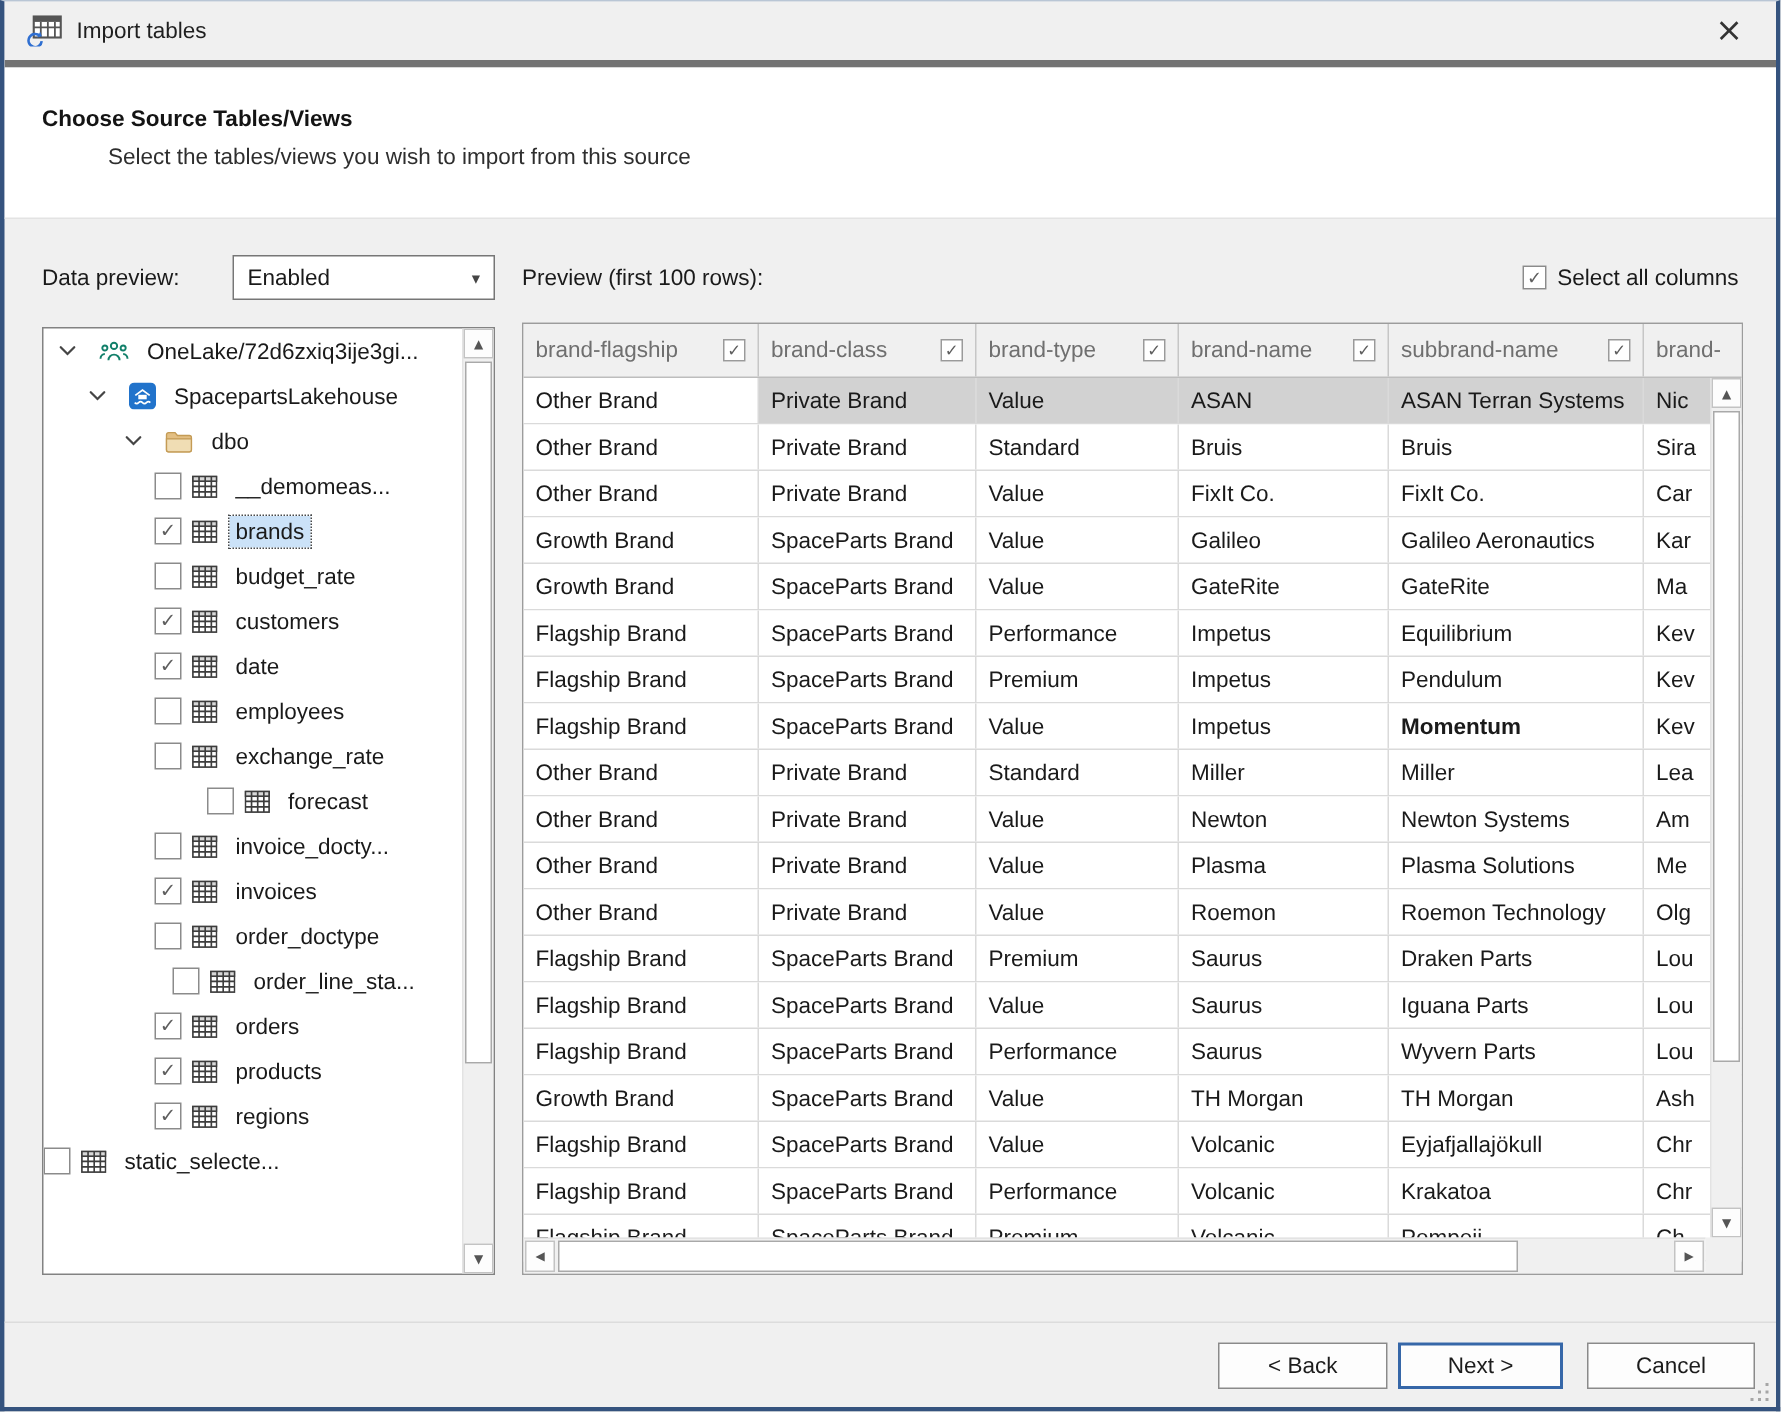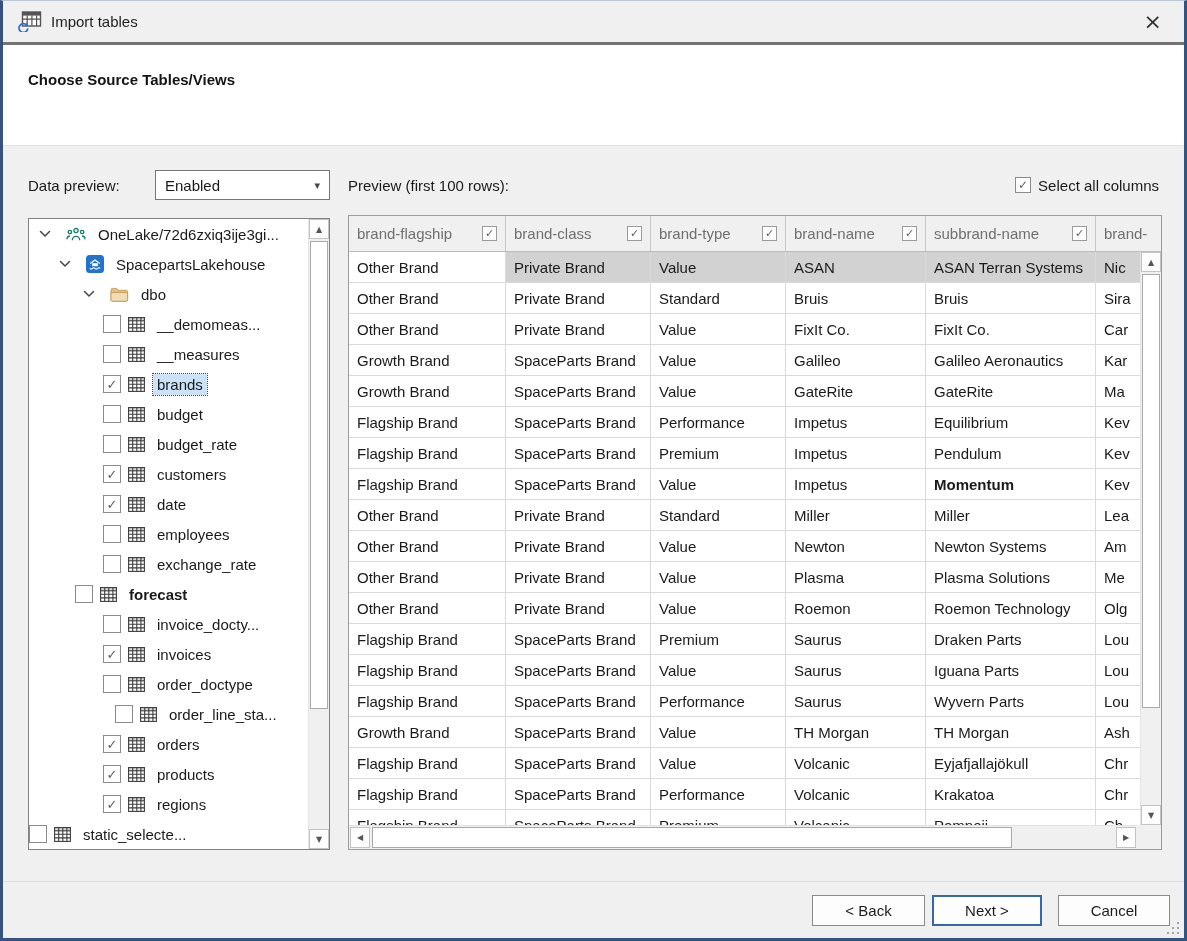--- a/index.html
+++ b/index.html
@@ -7,21 +7,21 @@
   .window{
     width:1187px;height:941px;position:relative;
     border-left:3px solid #35537e;border-right:3px solid #35537e;
     border-bottom:3px solid #35537e;border-top:1px solid #b9c6d5;
     background:#f0f0f0;display:flex;flex-direction:column;
     font-family:"Liberation Sans",sans-serif;font-size:15px;color:#1a1a1a;
     overflow:hidden;
   }
   
   .titlebar{height:44px;flex:0 0 auto;display:flex;align-items:center;
-    padding:0 14px;background:#f0f0f0;border-bottom:3px solid #737373;}
+    padding:0 14px;background:#f0f0f0;border-bottom:5px solid #737373;}
   .app-icon{display:flex;margin-right:9px;}
   .title-text{font-size:15px;color:#1f1f1f;}
   .close-btn{margin-left:auto;font-size:22px;line-height:1;color:#333;
     padding:2px 8px;cursor:default;font-family:"DejaVu Sans","Liberation Sans",sans-serif;}
   
   .intro{height:101px;flex:0 0 auto;background:#fff;border-bottom:1px solid #e3e3e3;}
   .intro-title{margin:26px 0 0 25px;font-weight:bold;color:#141414;}
   .intro-sub{margin:8px 0 0 69px;color:#2e2e2e;}
   
   .body{flex:1;display:flex;padding:24px 22px 31px 25px;gap:18px;overflow:hidden;}
@@ -102,20 +102,21 @@
         <path d="M10.8 17.4a4.4 4.4 0 1 1-1.2-3.4" fill="none" stroke="#2f6fd1" stroke-width="1.7"></path>
         <path d="M9.8 11.2l1.1 3-3.1.8z" fill="#2f6fd1"></path>
       </svg>
     </span>
     <span class="title-text">Import tables</span>
     <span class="close-btn">×</span>
   </div>
 
   <div class="intro">
     <div class="intro-title">Choose Source Tables/Views</div>
+    <div class="intro-sub">Select the tables/views you wish to import from this source</div>
   </div>
 
   <div class="body">
 
     <div class="left-col">
       <div class="panel-head">
         <span class="lbl">Data preview:</span>
         <div class="combo">
           <span>Enabled</span>
           <span class="caret">▾</span>
@@ -176,61 +177,39 @@
               <span class="ticon">
                 <svg width="17" height="15" viewBox="0 0 17 15">
                   <rect x="0.6" y="0.6" width="15.8" height="13.8" fill="#fff" stroke="#3d3d3d" stroke-width="1.1"></rect>
                   <rect x="0.6" y="0.6" width="15.8" height="3.2" fill="#d8d8d8" stroke="#3d3d3d" stroke-width="1.1"></rect>
                   <path d="M0.6 7.2h15.8M0.6 10.9h15.8M4.7 0.6v13.8M8.8 0.6v13.8M12.9 0.6v13.8" stroke="#3d3d3d" stroke-width="1.1"></path>
                 </svg>
               </span>
               <span class="tree-label">__demomeas...</span>
             </div>
             <div class="tree-row" style="padding-left: 74px;">
-              <span class="cb"></span>
-              <span class="ticon">
-                <svg width="17" height="15" viewBox="0 0 17 15">
-                  <rect x="0.6" y="0.6" width="15.8" height="13.8" fill="#fff" stroke="#3d3d3d" stroke-width="1.1"></rect>
-                  <rect x="0.6" y="0.6" width="15.8" height="3.2" fill="#d8d8d8" stroke="#3d3d3d" stroke-width="1.1"></rect>
-                  <path d="M0.6 7.2h15.8M0.6 10.9h15.8M4.7 0.6v13.8M8.8 0.6v13.8M12.9 0.6v13.8" stroke="#3d3d3d" stroke-width="1.1"></path>
-                </svg>
-              </span>
-              <span class="tree-label">__measures</span>
-            </div>
-            <div class="tree-row" style="padding-left: 74px;">
               <span class="cb">✓</span>
               <span class="ticon">
                 <svg width="17" height="15" viewBox="0 0 17 15">
                   <rect x="0.6" y="0.6" width="15.8" height="13.8" fill="#fff" stroke="#3d3d3d" stroke-width="1.1"></rect>
                   <rect x="0.6" y="0.6" width="15.8" height="3.2" fill="#d8d8d8" stroke="#3d3d3d" stroke-width="1.1"></rect>
                   <path d="M0.6 7.2h15.8M0.6 10.9h15.8M4.7 0.6v13.8M8.8 0.6v13.8M12.9 0.6v13.8" stroke="#3d3d3d" stroke-width="1.1"></path>
                 </svg>
               </span>
               <span class="tree-label sel">brands</span>
             </div>
             <div class="tree-row" style="padding-left: 74px;">
               <span class="cb"></span>
               <span class="ticon">
                 <svg width="17" height="15" viewBox="0 0 17 15">
                   <rect x="0.6" y="0.6" width="15.8" height="13.8" fill="#fff" stroke="#3d3d3d" stroke-width="1.1"></rect>
                   <rect x="0.6" y="0.6" width="15.8" height="3.2" fill="#d8d8d8" stroke="#3d3d3d" stroke-width="1.1"></rect>
                   <path d="M0.6 7.2h15.8M0.6 10.9h15.8M4.7 0.6v13.8M8.8 0.6v13.8M12.9 0.6v13.8" stroke="#3d3d3d" stroke-width="1.1"></path>
                 </svg>
               </span>
-              <span class="tree-label">budget</span>
-            </div>
-            <div class="tree-row" style="padding-left: 74px;">
-              <span class="cb"></span>
-              <span class="ticon">
-                <svg width="17" height="15" viewBox="0 0 17 15">
-                  <rect x="0.6" y="0.6" width="15.8" height="13.8" fill="#fff" stroke="#3d3d3d" stroke-width="1.1"></rect>
-                  <rect x="0.6" y="0.6" width="15.8" height="3.2" fill="#d8d8d8" stroke="#3d3d3d" stroke-width="1.1"></rect>
-                  <path d="M0.6 7.2h15.8M0.6 10.9h15.8M4.7 0.6v13.8M8.8 0.6v13.8M12.9 0.6v13.8" stroke="#3d3d3d" stroke-width="1.1"></path>
-                </svg>
-              </span>
               <span class="tree-label">budget_rate</span>
             </div>
             <div class="tree-row" style="padding-left: 74px;">
               <span class="cb">✓</span>
               <span class="ticon">
                 <svg width="17" height="15" viewBox="0 0 17 15">
                   <rect x="0.6" y="0.6" width="15.8" height="13.8" fill="#fff" stroke="#3d3d3d" stroke-width="1.1"></rect>
                   <rect x="0.6" y="0.6" width="15.8" height="3.2" fill="#d8d8d8" stroke="#3d3d3d" stroke-width="1.1"></rect>
                   <path d="M0.6 7.2h15.8M0.6 10.9h15.8M4.7 0.6v13.8M8.8 0.6v13.8M12.9 0.6v13.8" stroke="#3d3d3d" stroke-width="1.1"></path>
                 </svg>
@@ -263,21 +242,21 @@
               <span class="cb"></span>
               <span class="ticon">
                 <svg width="17" height="15" viewBox="0 0 17 15">
                   <rect x="0.6" y="0.6" width="15.8" height="13.8" fill="#fff" stroke="#3d3d3d" stroke-width="1.1"></rect>
                   <rect x="0.6" y="0.6" width="15.8" height="3.2" fill="#d8d8d8" stroke="#3d3d3d" stroke-width="1.1"></rect>
                   <path d="M0.6 7.2h15.8M0.6 10.9h15.8M4.7 0.6v13.8M8.8 0.6v13.8M12.9 0.6v13.8" stroke="#3d3d3d" stroke-width="1.1"></path>
                 </svg>
               </span>
               <span class="tree-label">exchange_rate</span>
             </div>
-            <div class="tree-row" style="padding-left: 46px; font-weight: bold;">
+            <div class="tree-row" style="padding-left: 109px;">
               <span class="cb"></span>
               <span class="ticon">
                 <svg width="17" height="15" viewBox="0 0 17 15">
                   <rect x="0.6" y="0.6" width="15.8" height="13.8" fill="#fff" stroke="#3d3d3d" stroke-width="1.1"></rect>
                   <rect x="0.6" y="0.6" width="15.8" height="3.2" fill="#d8d8d8" stroke="#3d3d3d" stroke-width="1.1"></rect>
                   <path d="M0.6 7.2h15.8M0.6 10.9h15.8M4.7 0.6v13.8M8.8 0.6v13.8M12.9 0.6v13.8" stroke="#3d3d3d" stroke-width="1.1"></path>
                 </svg>
               </span>
               <span class="tree-label">forecast</span>
             </div>

